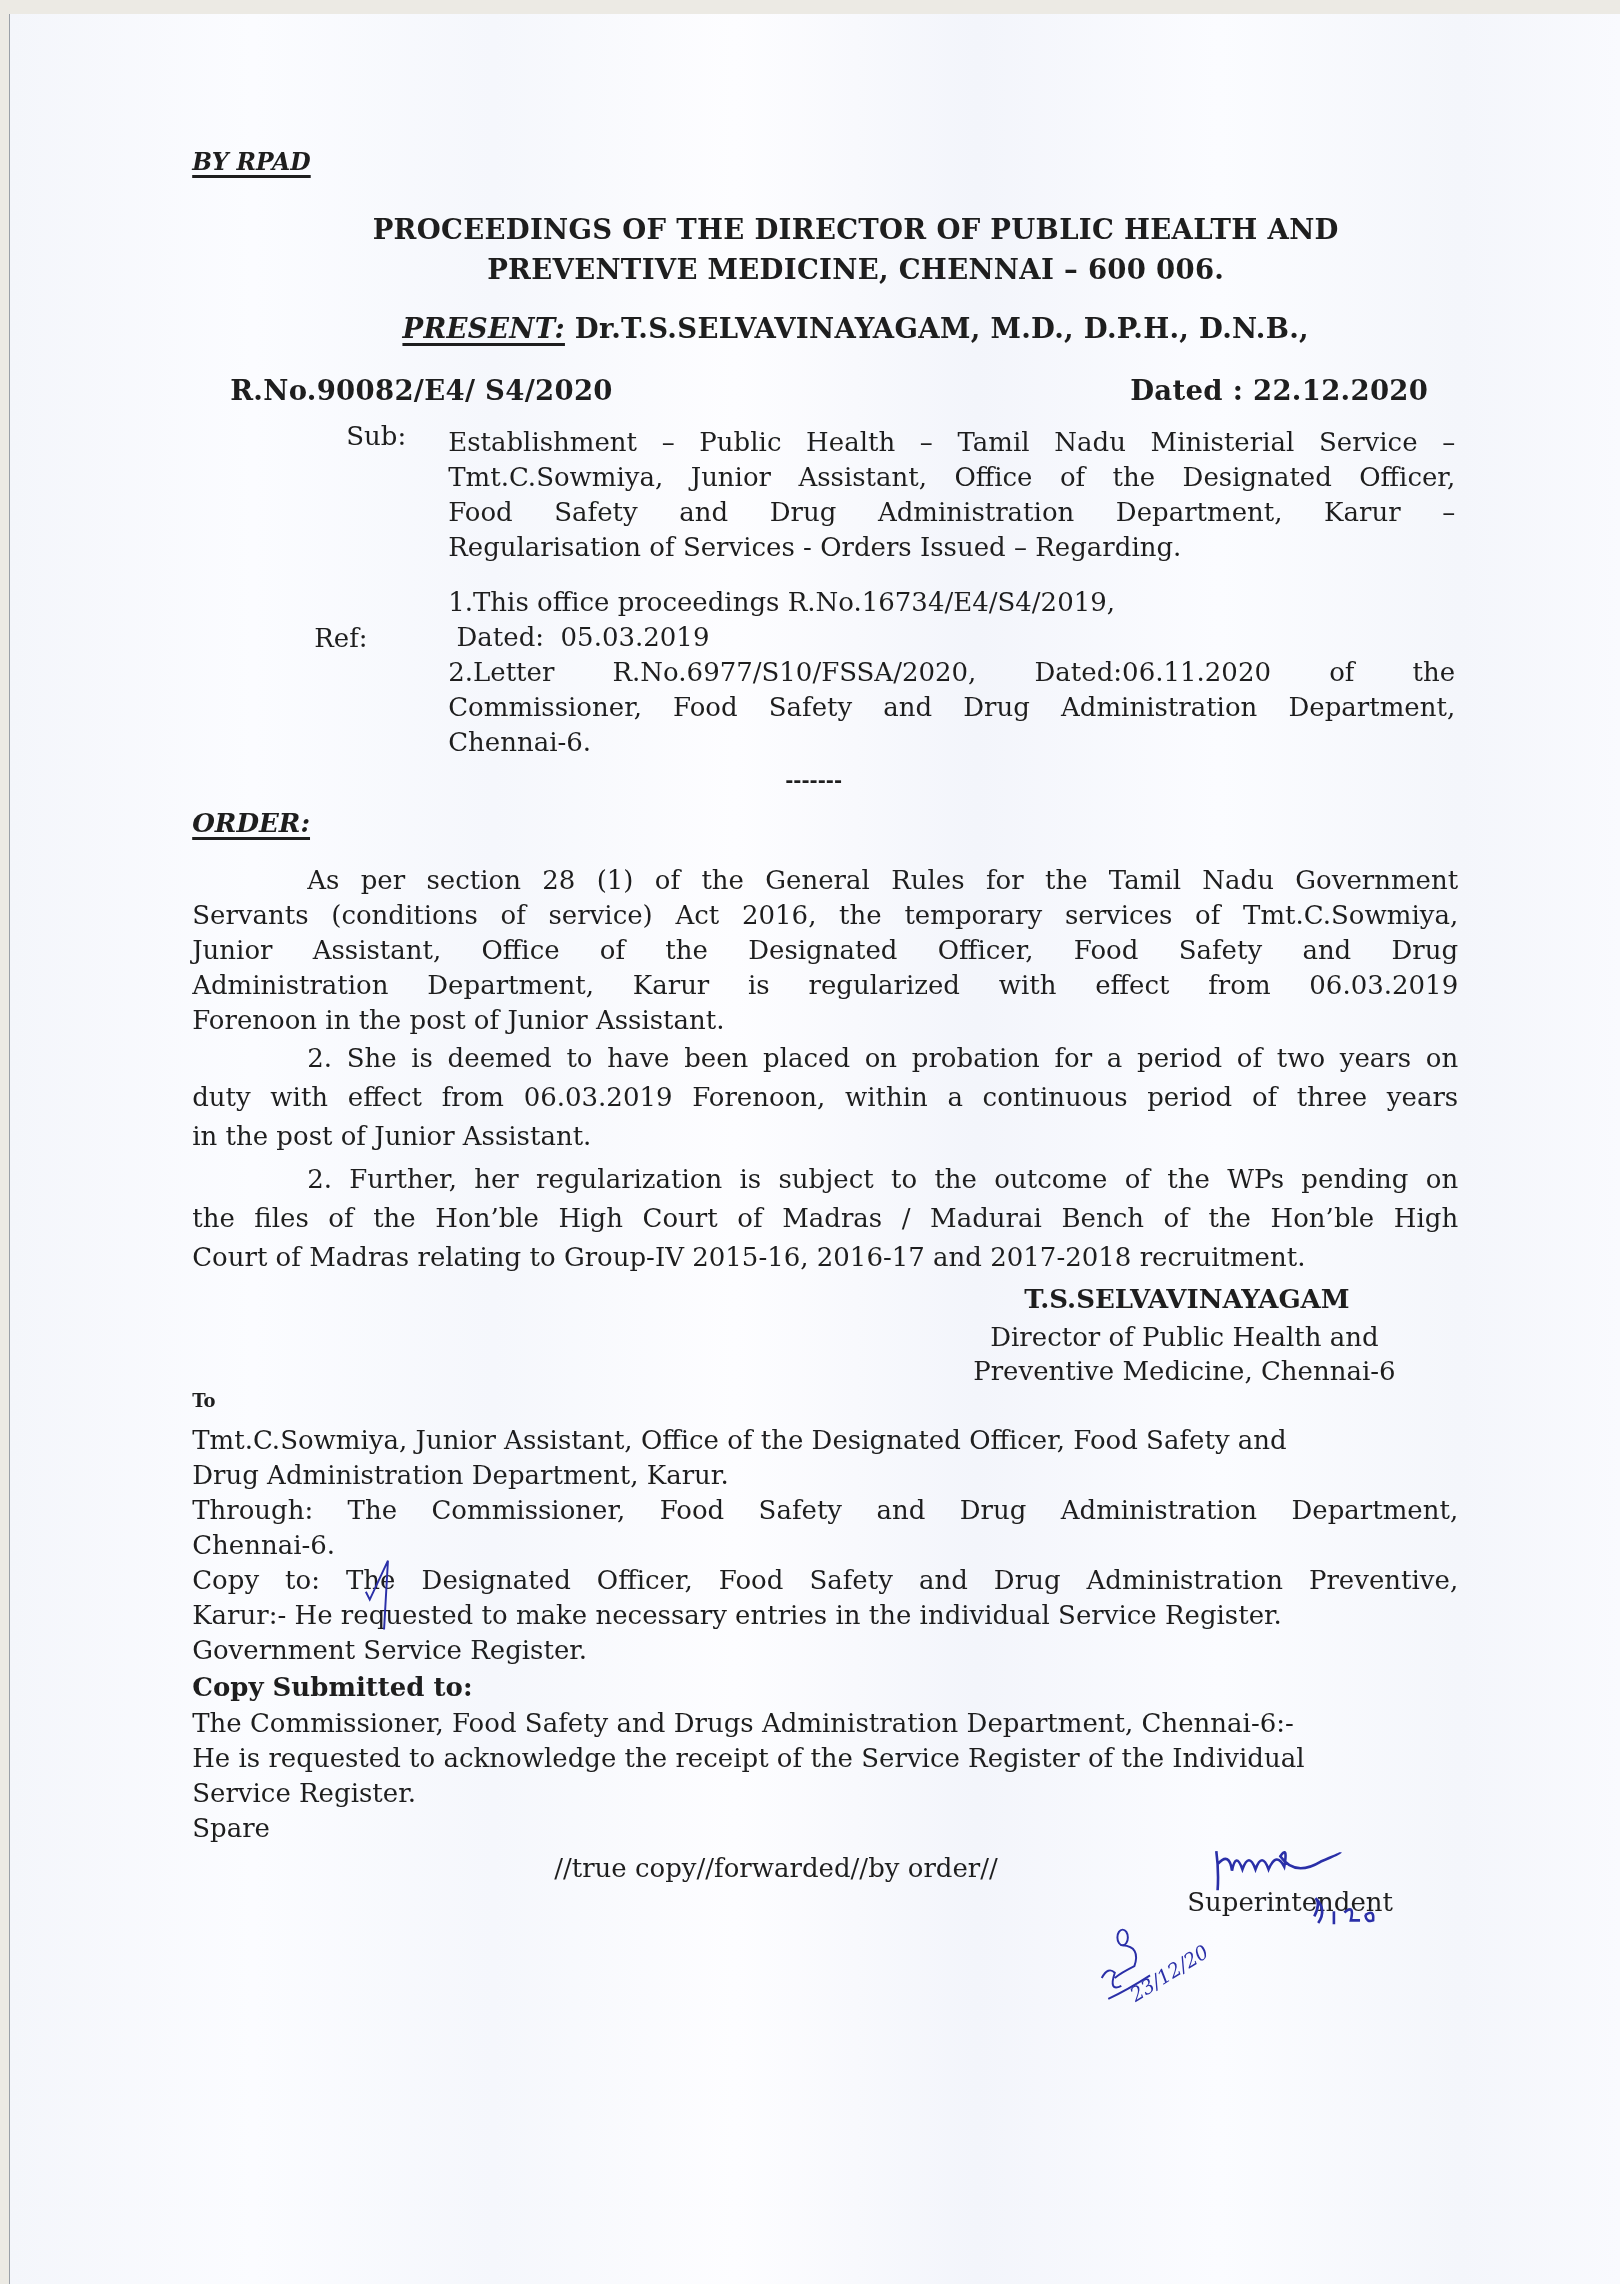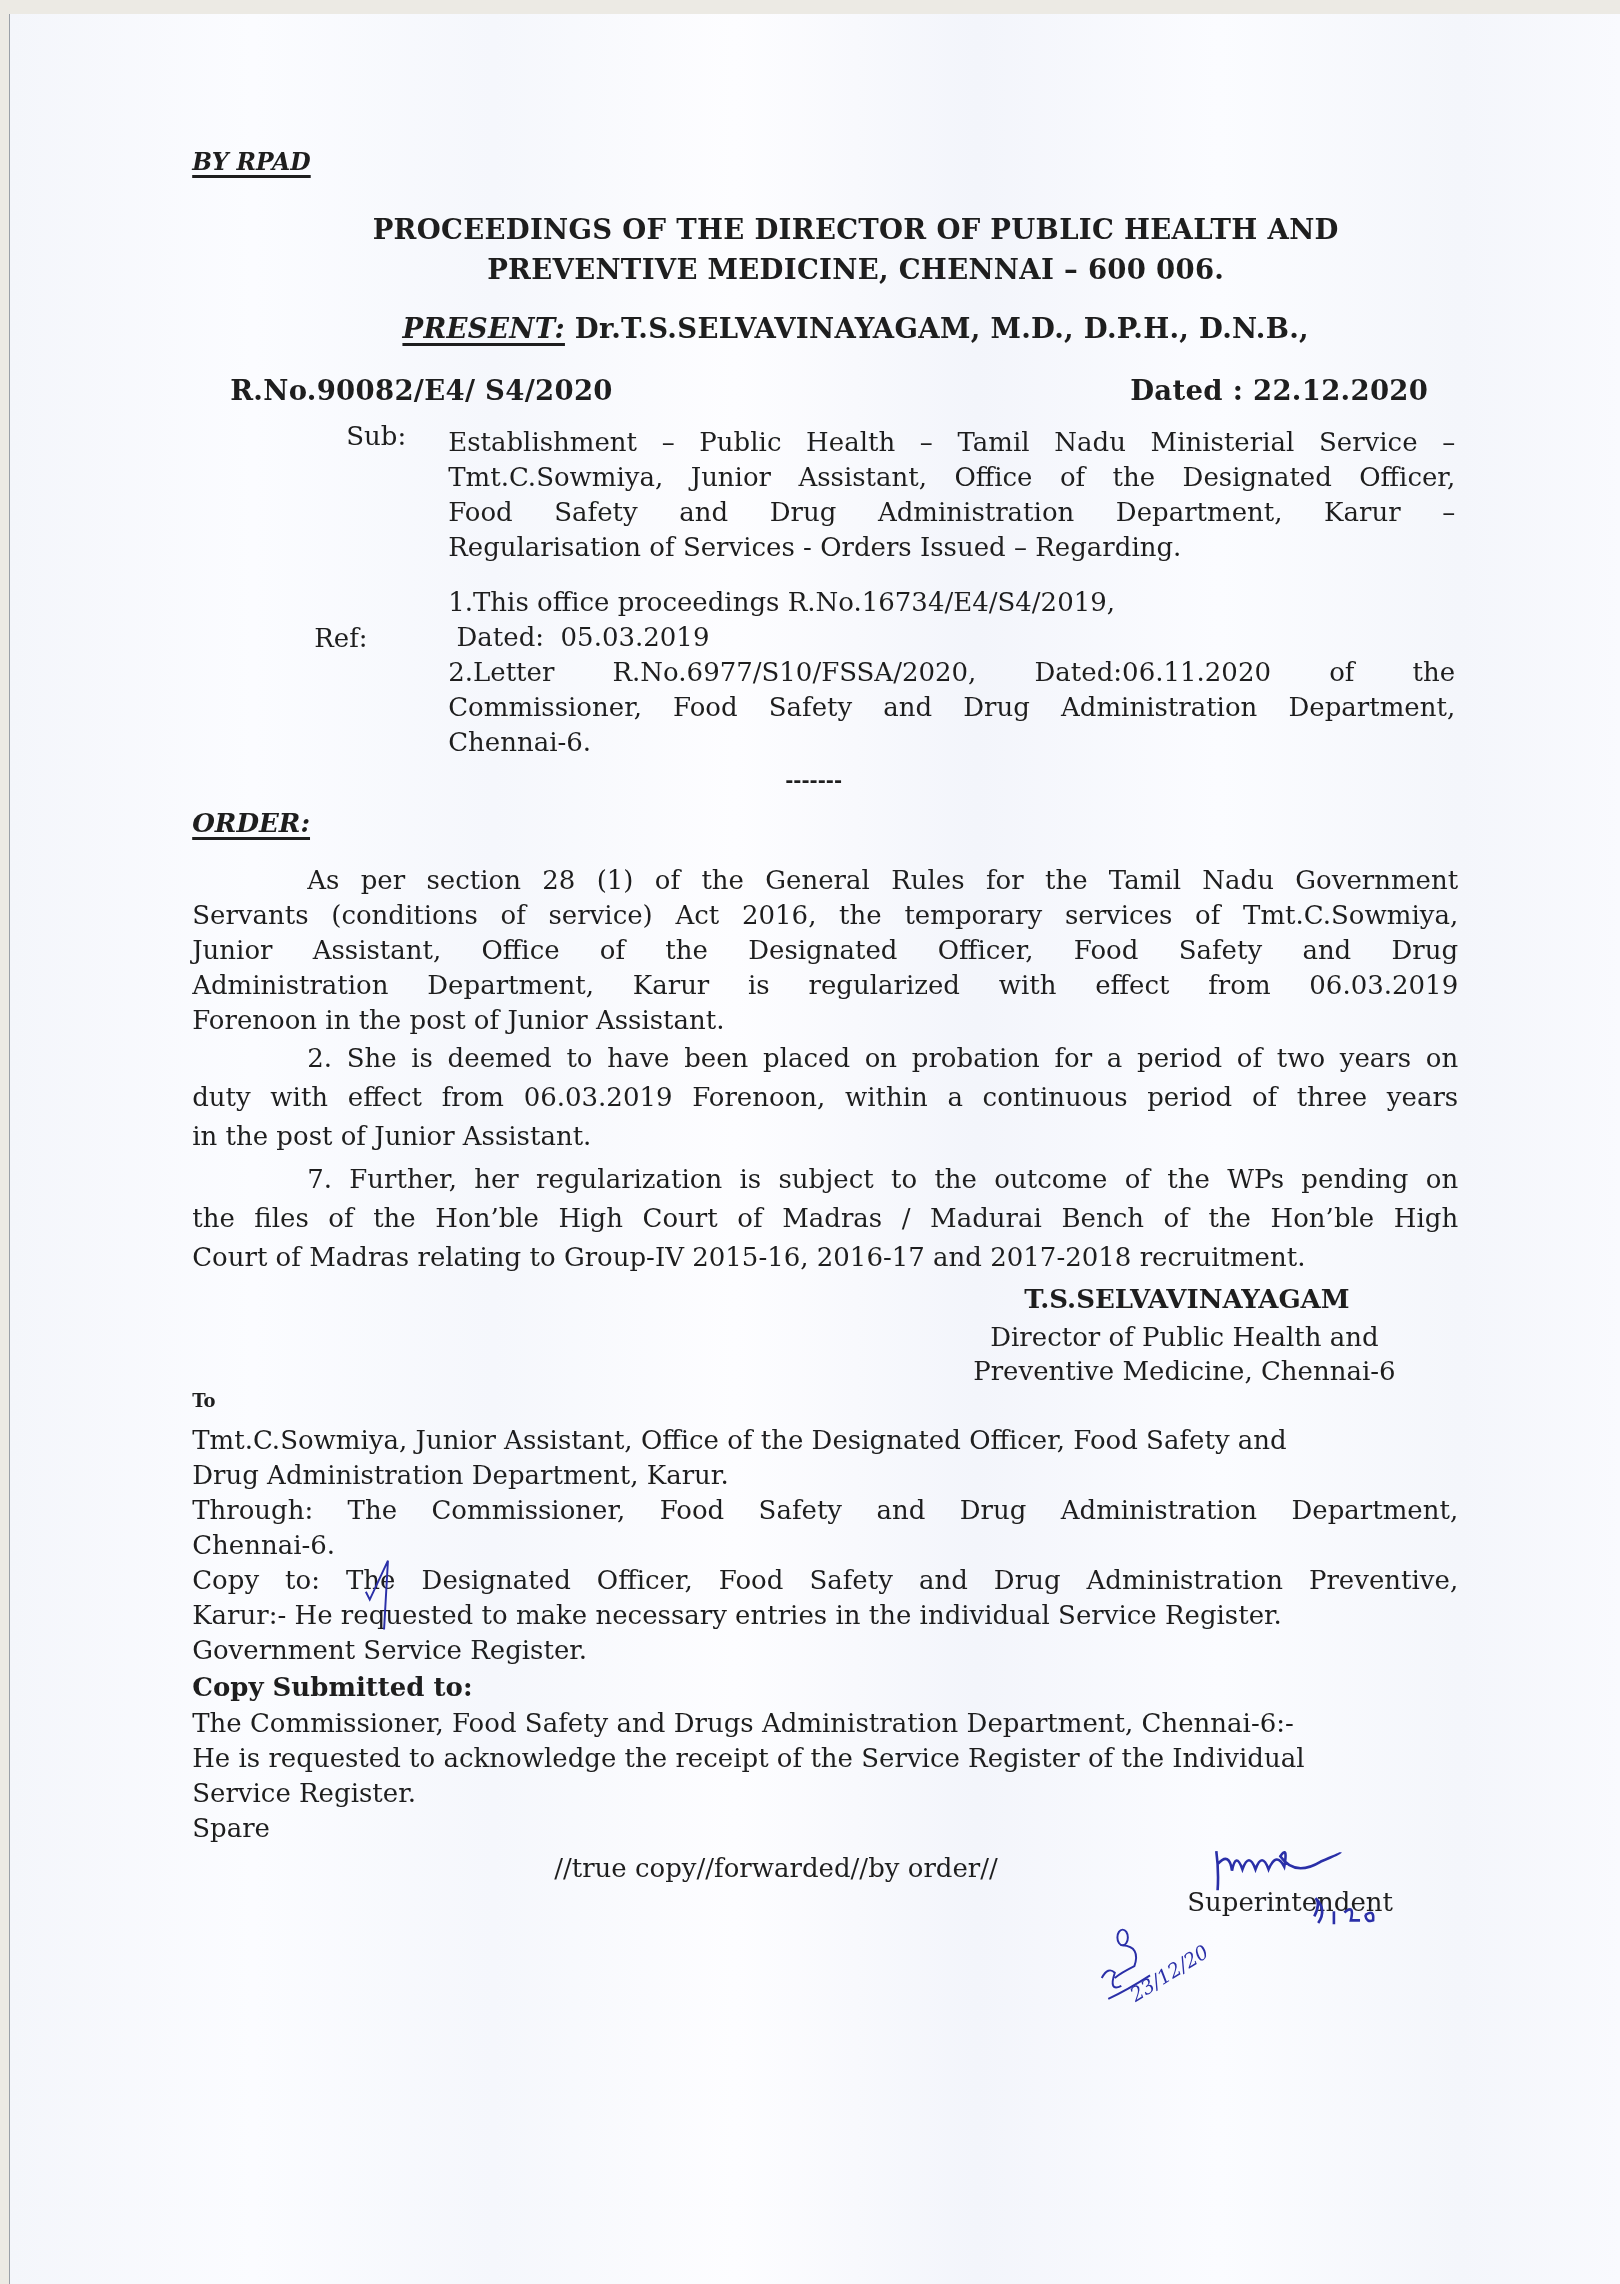--- a/index.html
+++ b/index.html
@@ -67,21 +67,21 @@
     <div class="body">Forenoon in the post of Junior Assistant.</div>
   </div>
 
   <div class="abs" style="left:182px; top:1025px; width:1266px;">
     <div class="body just" style="padding-left:115px; line-height:39px;">2. She is deemed to have been placed on probation for a period of two years on</div>
     <div class="body just" style="line-height:39px;">duty with effect from 06.03.2019 Forenoon, within a continuous period of three years</div>
     <div class="body" style="line-height:39px;">in the post of Junior Assistant.</div>
   </div>
 
   <div class="abs" style="left:182px; top:1146px; width:1266px;">
-    <div class="body just" style="padding-left:115px; line-height:39px;">7. Further, her regularization is subject to the outcome of the WPs pending on</div>
+    <div class="body just" style="padding-left:115px; line-height:39px;">2. Further, her regularization is subject to the outcome of the WPs pending on</div>
     <div class="body just" style="line-height:39px;">the files of the Hon’ble High Court of Madras / Madurai Bench of the Hon’ble High</div>
     <div class="body" style="line-height:39px;">Court of Madras relating to Group-IV 2015-16, 2016-17 and 2017-2018 recruitment.</div>
   </div>
 
   <div class="abs bold" style="left:1014px; top:1270px; font-size:26px;">T.S.SELVAVINAYAGAM</div>
   <div class="abs body" style="left:980px; top:1306px;text-align:center;">Director of Public Health and</div>
   <div class="abs body" style="left:963px; top:1340px;">Preventive Medicine, Chennai-6</div>
 
   <div class="abs bold" style="left:182px; top:1376px; font-size:18px;">To</div>
   <div class="abs" style="left:182px; top:1409px; width:1266px;">

